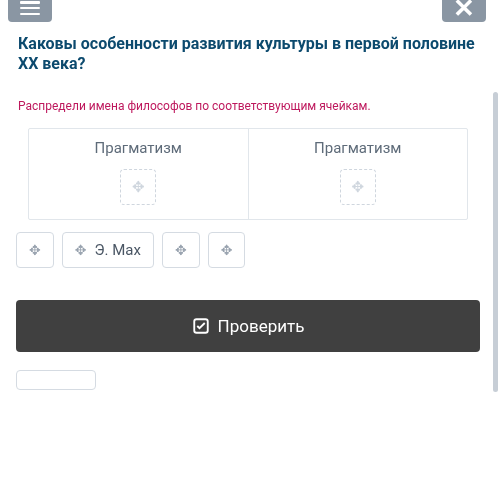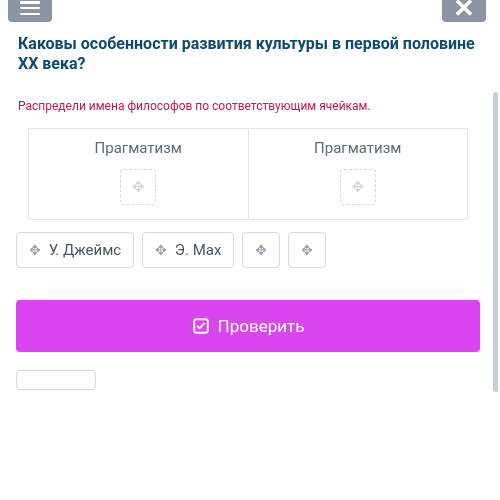--- a/index.html
+++ b/index.html
@@ -125,21 +125,21 @@
       color: #4a5664;
       background: #fff;
       display: flex;
       align-items: center;
       gap: 8px;
       cursor: grab;
     }
     .chip .move-icon { color: #99a3af; font-size: 14px; }
     .check-btn {
       margin: 32px 4px 0 4px;
-      background: #d946ef;
+      background: #404040;
       color: #fff;
       border-radius: 4px;
       height: 52px;
       display: flex;
       align-items: center;
       justify-content: center;
       gap: 8px;
       font-size: 17px;
       cursor: pointer;
     }
@@ -191,21 +191,20 @@
       <div class="drop-header">Прагматизм</div>
       <div class="drop-zone">
         <span class="move-icon">✥</span>
       </div>
     </div>
   </div>
 
   <div class="chips">
     <div class="chip">
       <span class="move-icon">✥</span>
-      <span>У. Джеймс</span>
     </div>
     <div class="chip">
       <span class="move-icon">✥</span>
       <span>Э. Мах</span>
     </div>
     <div class="chip">
       <span class="move-icon">✥</span>
     </div>
     <div class="chip">
       <span class="move-icon">✥</span>

